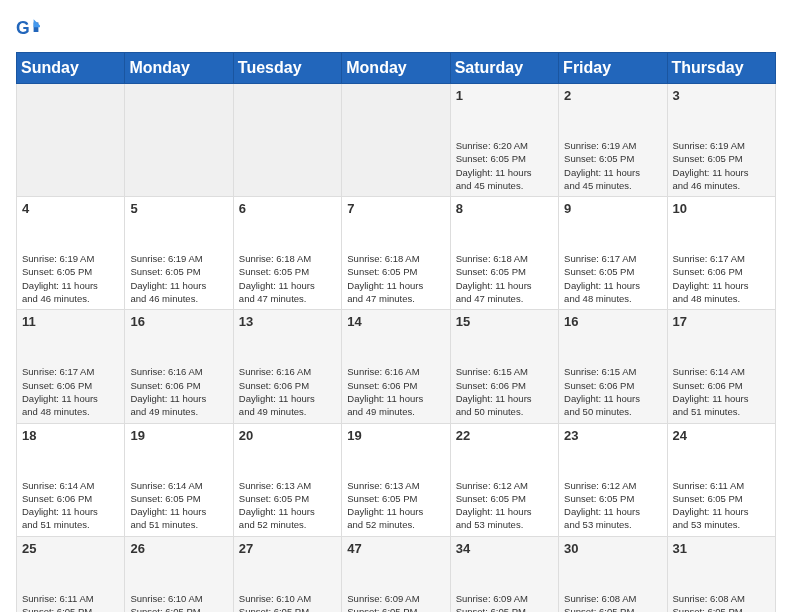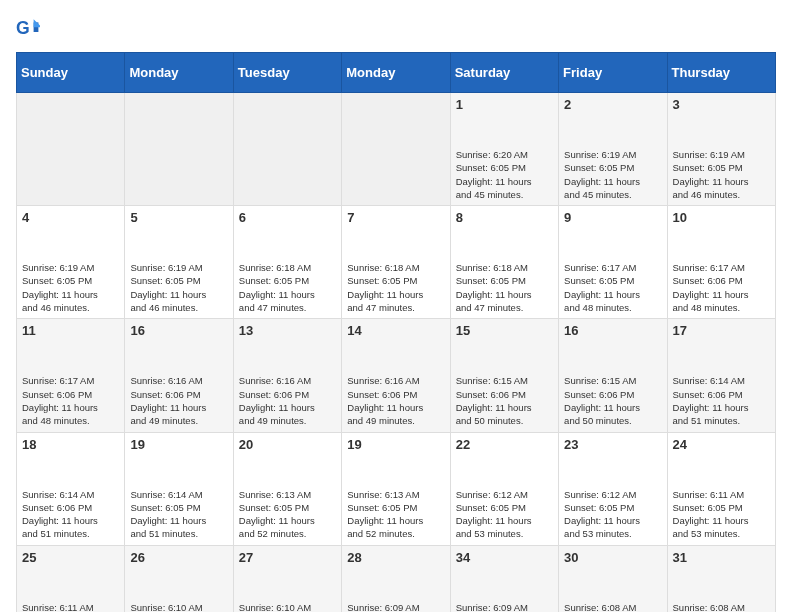--- a/index.html
+++ b/index.html
@@ -50,22 +50,22 @@
     table {
       width: 100%;
       border-collapse: collapse;
       table-layout: fixed;
     }
     thead tr {
       background-color: #2266bb;
       color: white;
     }
     thead th {
-      padding: 12px 4px;
-      font-size: 13px;
+      padding: 6px 4px;
+      font-size: 16px;
       font-weight: bold;
       text-align: left;
       border: 1px solid #1a55a0;
     }
     tbody tr {
       border: 1px solid #ccc;
     }
     tbody td {
       vertical-align: top;
       padding: 4px 5px;
@@ -327,21 +327,21 @@
 and 54 minutes.</div>
         </td>
         <td>
           <span class="day-num">27</span>
           <div class="cell-info" style="white-space: pre-line;">Sunrise: 6:10 AM
 Sunset: 6:05 PM
 Daylight: 11 hours
 and 55 minutes.</div>
         </td>
         <td>
-          <span class="day-num">28</span>
+          <span class="day-num">47</span>
           <div class="cell-info" style="white-space: pre-line;">Sunrise: 6:09 AM
 Sunset: 6:05 PM
 Daylight: 11 hours
 and 55 minutes.</div>
         </td>
         <td>
           <span class="day-num">34</span>
           <div class="cell-info" style="white-space: pre-line;">Sunrise: 6:09 AM
 Sunset: 6:05 PM
 Daylight: 11 hours

